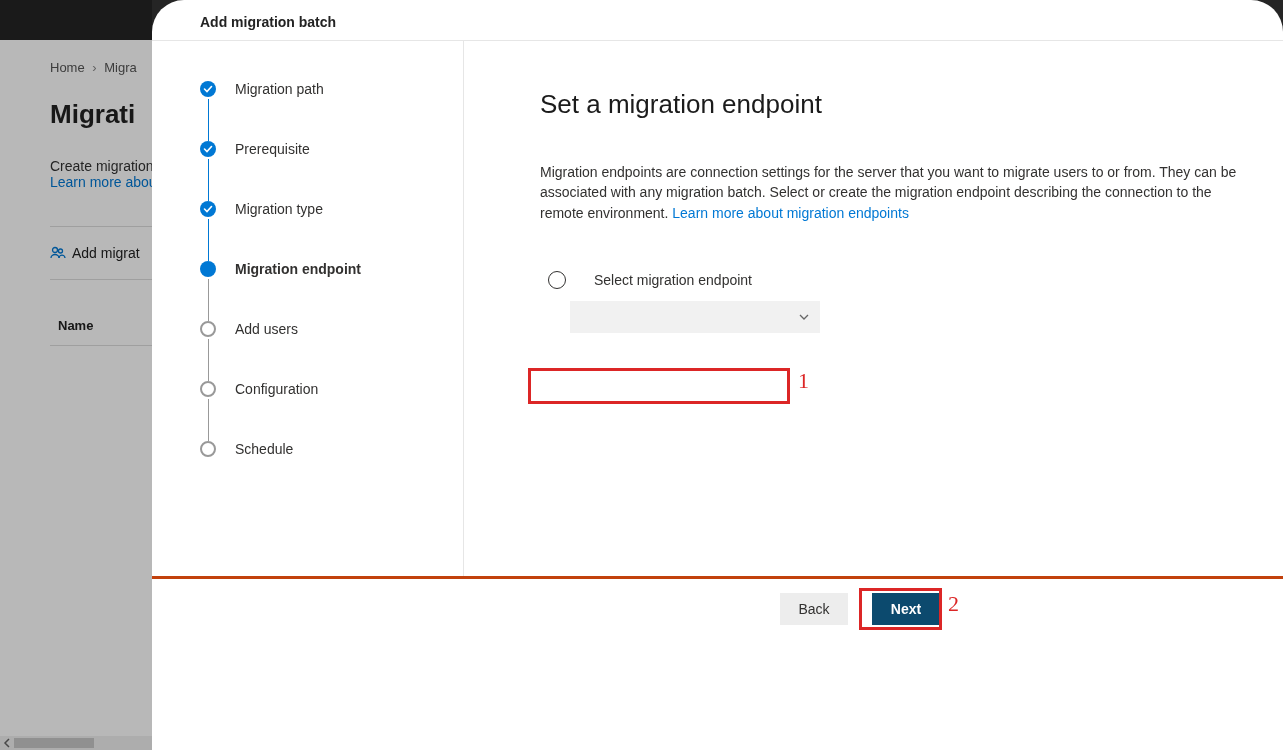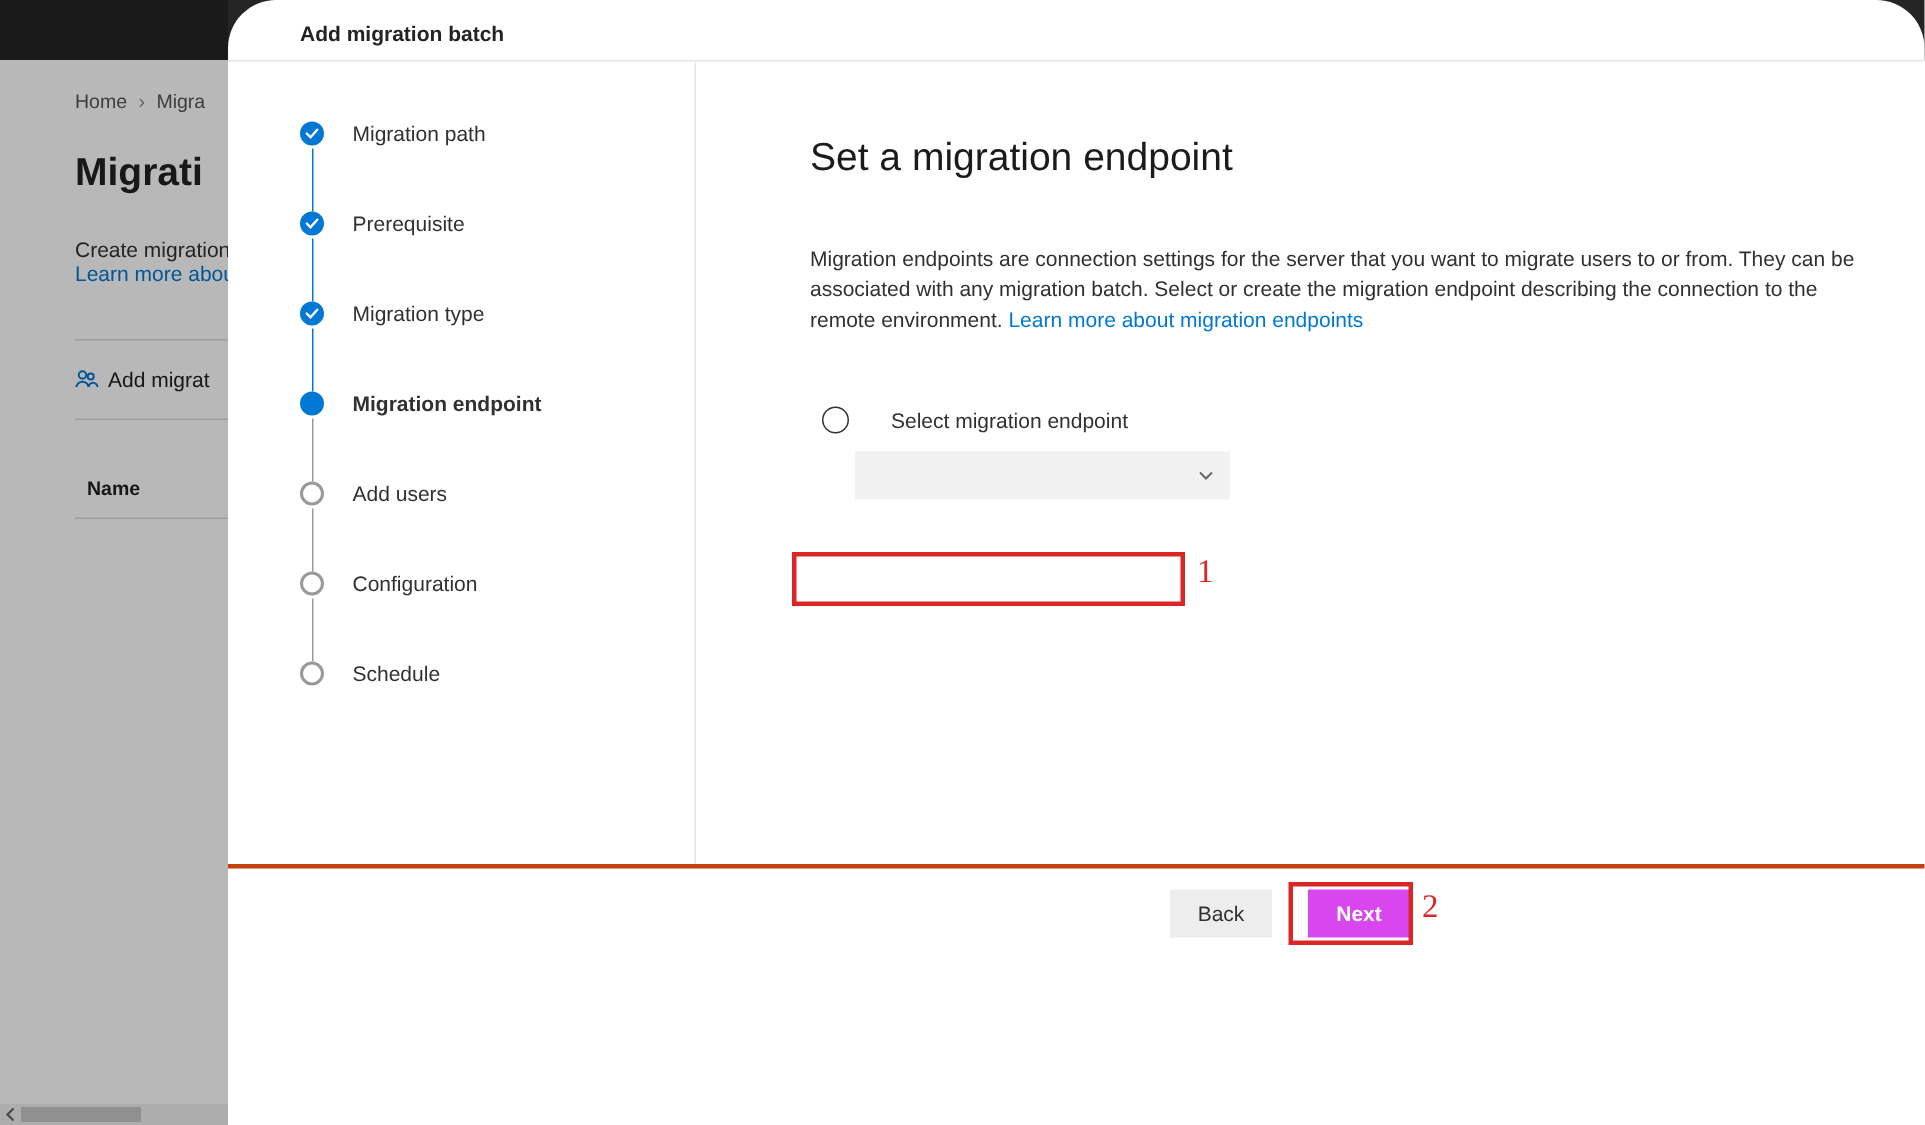--- a/index.html
+++ b/index.html
@@ -242,21 +242,21 @@
       font-size: 14px;
       border: none;
       cursor: pointer;
       padding: 0 16px;
     }
     .btn-back {
       background: #ededed;
       color: #323130;
     }
     .btn-next {
-      background: #d946ef;
+      background: #0c4a6e;
       color: #fff;
       font-weight: 600;
     }
     .callout2 {
       position: absolute;
       border: 3px solid #dc2626;
       left: 707px;
       top: 9px;
       width: 83px;
       height: 42px;

